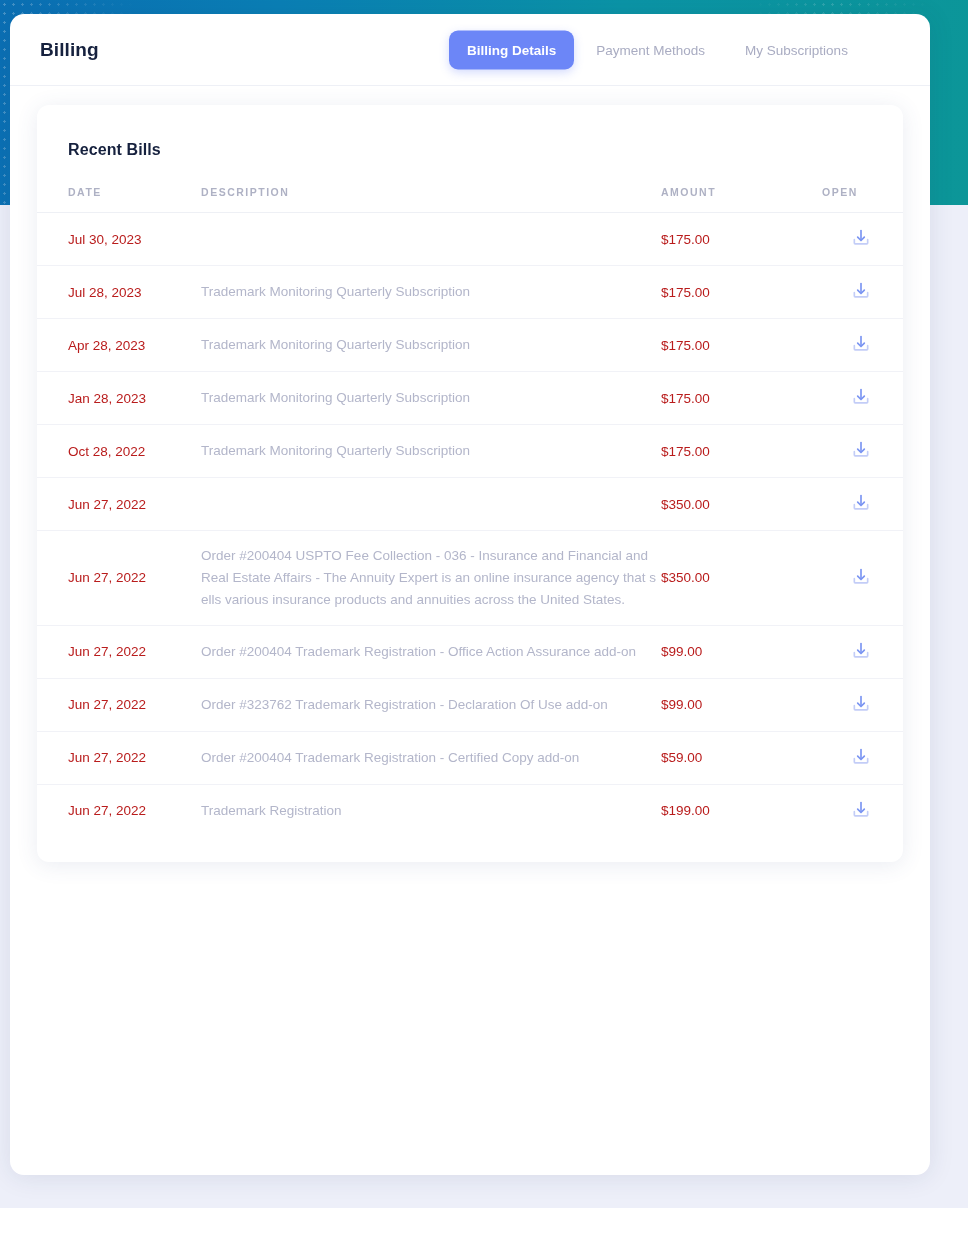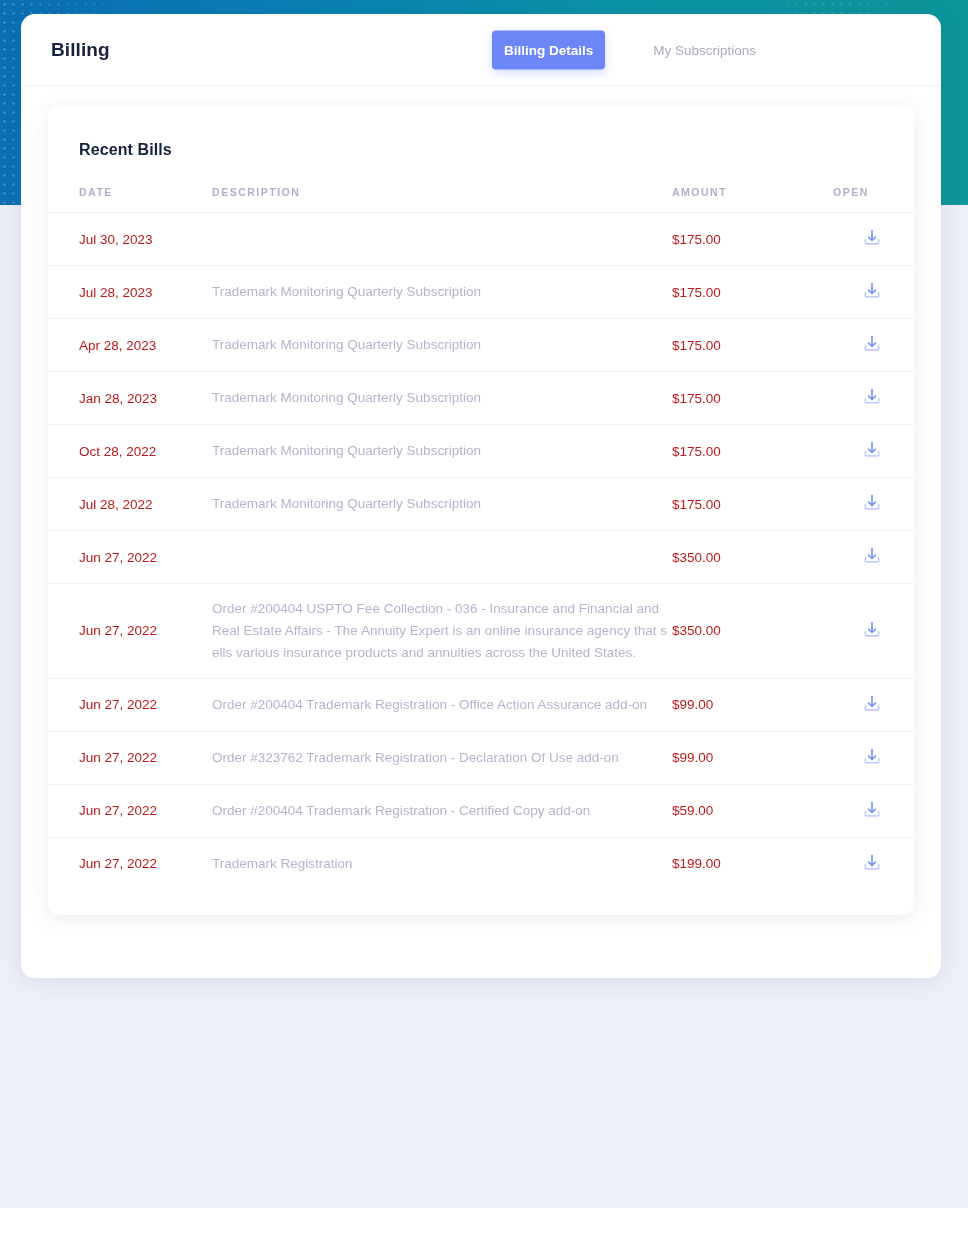--- a/index.html
+++ b/index.html
@@ -41,22 +41,22 @@
   .lavender-field {
     position:absolute;
     left:0; top:205px;
     width:968px; height:1003px;
     background:#edeff9;
   }
 
   
   .app-panel {
     position:absolute;
-    left:21px; top:14px;
-    width:920px; height:964px;
+    left:10px; top:14px;
+    width:920px; height:1161px;
     background:#ffffff;
     border-radius:14px;
     box-shadow:0 2px 26px rgba(33,45,90,.10);
   }
 
   
   .app-header {
     position:relative;
     height:72px;
     border-bottom:1px solid #eef0f6;
@@ -75,28 +75,27 @@
     left:439px; top:50%;
     transform:translateY(-50%);
     display:flex;
     align-items:center;
     gap:4px;
   }
   .tab {
     font-size:13.5px;
     font-weight:500;
     color:#a9acc2;
-    padding:12px 12px;
-    border-radius:4px;
+    padding:12px 18px;
+    border-radius:9px;
     white-space:nowrap;
     cursor:pointer;
     background:transparent;
     border:none;
     font-family:inherit;
-    margin-left:32px;
   }
   .tab.active {
     background:#6c86f7;
     color:#ffffff;
     font-weight:700;
     box-shadow:0 3px 10px rgba(108,134,247,.30);
   }
 
   
   .bills-card {
@@ -174,20 +173,21 @@
   </div>
 
   <div class="lavender-field"></div>
 
   <div class="app-panel">
 
     <div class="app-header">
       <div class="app-title">Billing</div>
       <div class="tabs">
         <button class="tab active">Billing Details</button>
+        <button class="tab">Payment Methods</button>
         <button class="tab">My Subscriptions</button>
       </div>
     </div>
 
     <div class="bills-card">
       <div class="bills-card-title">Recent Bills</div>
 
       <table class="bills-table">
         <thead>
           <tr>
@@ -252,32 +252,20 @@
               <td class="col-amount cell-amount">$175.00</td>
               <td class="col-open"><button class="dl-btn">
                   <svg width="20" height="20" viewBox="0 0 24 24" fill="none" stroke="#7b95f2" stroke-width="2" stroke-linecap="round" stroke-linejoin="round">
                     <path d="M12 3v10"></path>
                     <path d="M8 11l4 4 4-4"></path>
                     <path d="M4 14v4a1 1 0 0 0 1 1h14a1 1 0 0 0 1-1v-4" stroke="#c3cdf7"></path>
                   </svg>
                 </button></td>
             </tr>
             <tr>
-              <td class="col-date cell-date">Jul 28, 2022</td>
-              <td class="col-desc cell-desc">Trademark Monitoring Quarterly Subscription</td>
-              <td class="col-amount cell-amount">$175.00</td>
-              <td class="col-open"><button class="dl-btn">
-                  <svg width="20" height="20" viewBox="0 0 24 24" fill="none" stroke="#7b95f2" stroke-width="2" stroke-linecap="round" stroke-linejoin="round">
-                    <path d="M12 3v10"></path>
-                    <path d="M8 11l4 4 4-4"></path>
-                    <path d="M4 14v4a1 1 0 0 0 1 1h14a1 1 0 0 0 1-1v-4" stroke="#c3cdf7"></path>
-                  </svg>
-                </button></td>
-            </tr>
-            <tr>
               <td class="col-date cell-date">Jun 27, 2022</td>
               <td class="col-desc cell-desc"></td>
               <td class="col-amount cell-amount">$350.00</td>
               <td class="col-open"><button class="dl-btn">
                   <svg width="20" height="20" viewBox="0 0 24 24" fill="none" stroke="#7b95f2" stroke-width="2" stroke-linecap="round" stroke-linejoin="round">
                     <path d="M12 3v10"></path>
                     <path d="M8 11l4 4 4-4"></path>
                     <path d="M4 14v4a1 1 0 0 0 1 1h14a1 1 0 0 0 1-1v-4" stroke="#c3cdf7"></path>
                   </svg>
                 </button></td>

